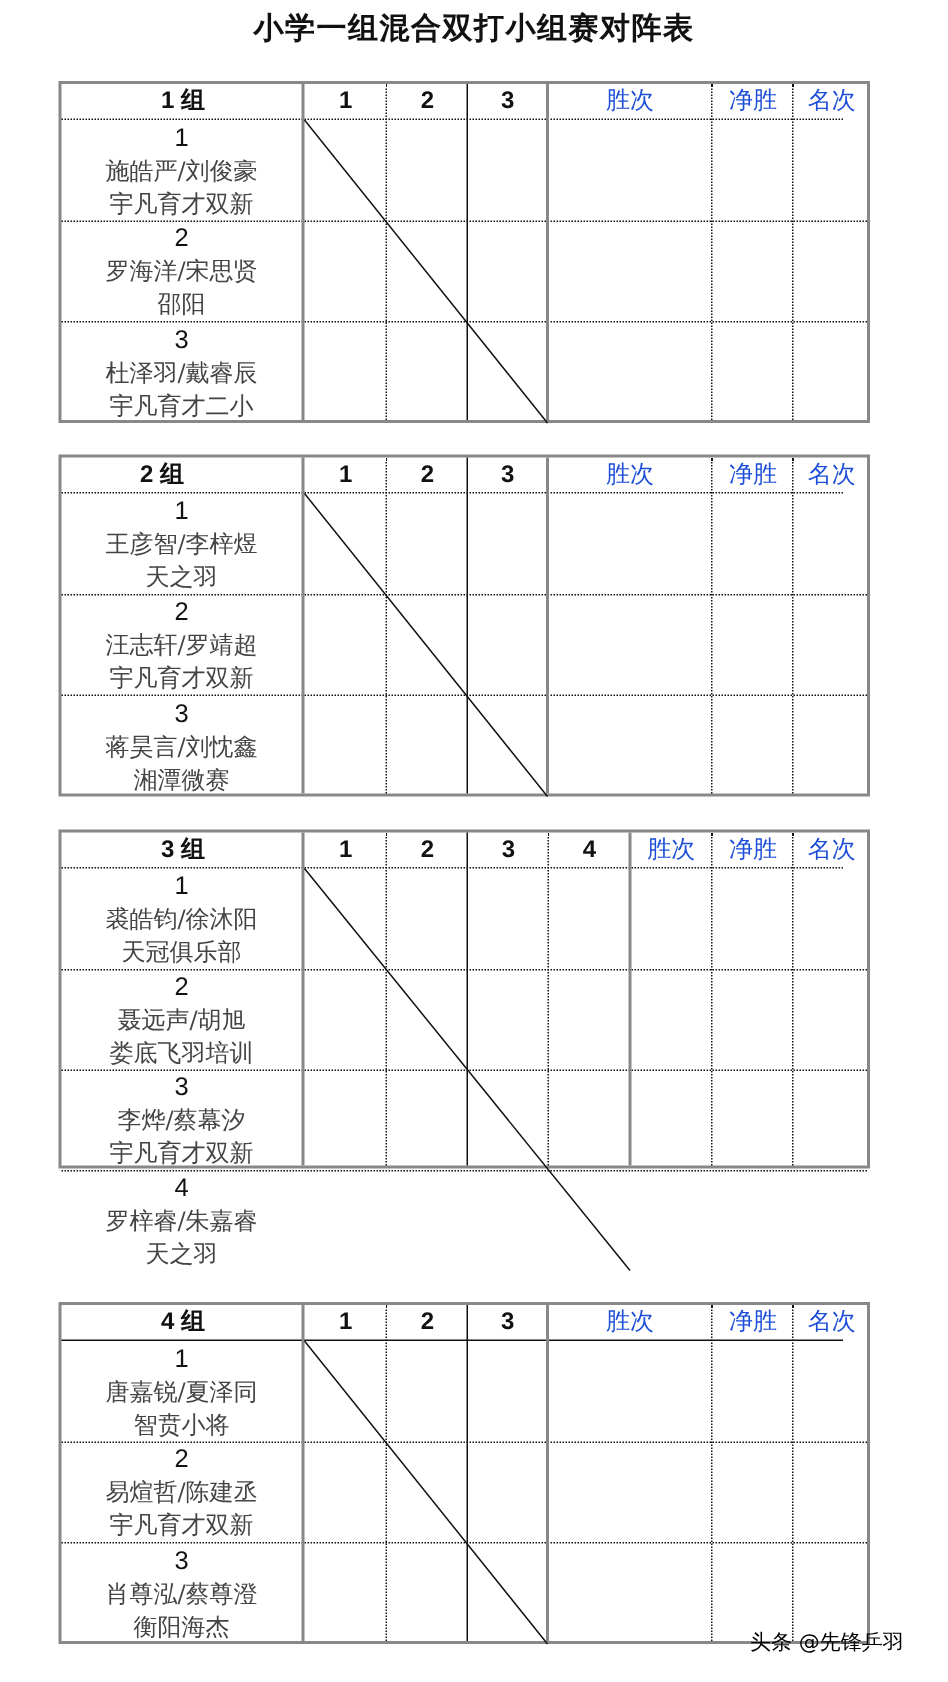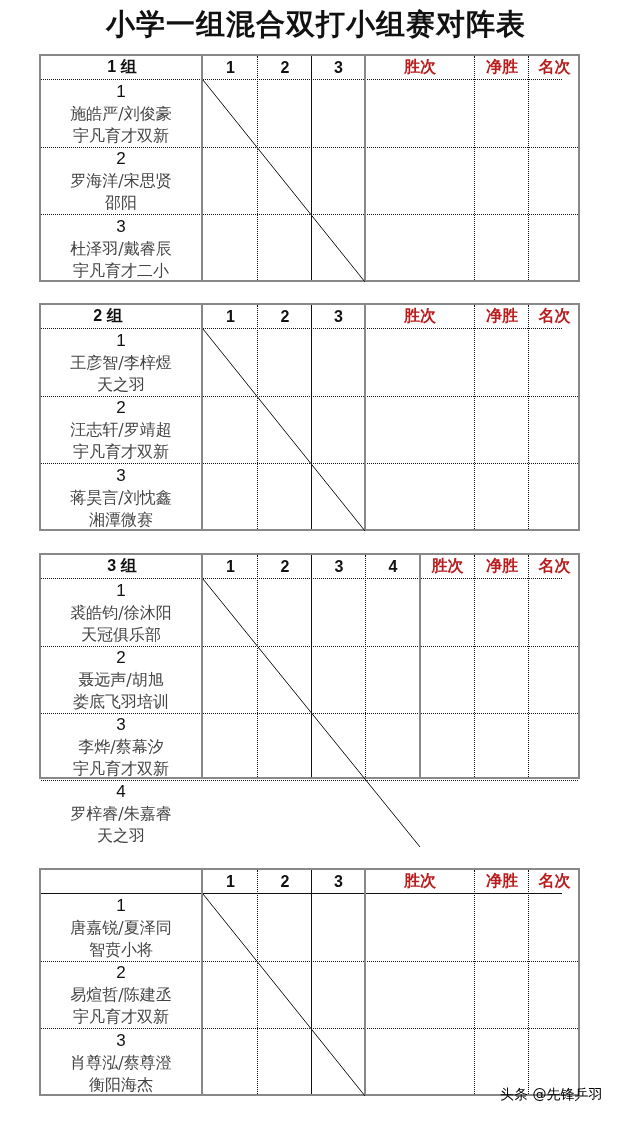--- a/index.html
+++ b/index.html
@@ -1,24 +1,24 @@
 <!DOCTYPE html>
 <html><head>
 <meta charset="utf-8">
 <style>
   html, body { margin:0; padding:0; background:#ffffff; }
   body { width:632px; height:1121px; position:relative; overflow:hidden; font-family:"DejaVu Serif", serif; color:#222; }
-  .title { position:absolute; left:0; top:5px; width:632px; text-align:center; font-family:"DejaVu Serif", serif; font-weight:bold; font-size:29px; letter-spacing:1px; color:#111; }
+  .title { position:absolute; left:0; top:5px; width:632px; text-align:center; font-family:"DejaVu Serif", serif; font-weight:bold; font-size:20px; letter-spacing:1px; color:#111; }
   .tbl { position:absolute; left:39px; width:541px; border:2px solid #888; box-sizing:border-box; }
   .hdr { position:absolute; left:0; top:0; right:16px; height:24px; border-bottom:1px dotted #111; box-sizing:border-box; }
   .hdr.solid { border-bottom:1px solid #111; }
   .cell { position:absolute; top:0; bottom:0; box-sizing:border-box; display:flex; align-items:center; justify-content:center; }
   .hcell { font-size:16px; font-weight:bold; }
   .num { font-family:"Liberation Sans", sans-serif; font-weight:bold; font-size:16px; color:#111; }
-  .cn { font-family:"DejaVu Serif", serif; font-weight:bold; font-size:16px; color:#b91c1c; }
+  .cn { font-family:"DejaVu Serif", serif; font-weight:normal; font-size:16px; color:#1d4ed8; }
   .row { position:absolute; left:0; right:0; box-sizing:border-box; border-bottom:1px dotted #111; }
   .row.last { border-bottom:none; }
   .team { position:absolute; left:0; top:0; bottom:0; width:160px; display:flex; flex-direction:column; align-items:center; justify-content:center; line-height:22px; }
   .team .tn { font-family:"Liberation Sans", sans-serif; font-size:17px; color:#111; }
   .team .tp { font-family:"DejaVu Serif", serif; font-size:16px; color:#444; }
   .vl { position:absolute; top:0; bottom:0; width:0; }
   .v-dot { border-left:1px dotted #111; }
   .v-solid { border-left:1px solid #111; }
   .v-gray { border-left:2px solid #888; }
   svg.diag { position:absolute; left:0; top:0; pointer-events:none; }
@@ -203,20 +203,23 @@
   <div class="vl v-gray" style="left:378px;"></div>
   <div class="vl v-dot" style="left:433px;"></div>
   <div class="vl v-dot" style="left:487px;"></div>
   <svg class="diag" width="541" height="294">
       <line x1="162" y1="24" x2="379" y2="292" stroke="#111" stroke-width="1"></line>
     </svg>
 </div>
 
 <div class="tbl" style="top:868px;height:228px;">
   <div class="hdr solid">
+    <div class="cell hcell" style="left:0;width:162px;">
+        <span class="num">4 组</span>
+      </div>
     <div class="cell" style="left:162px;width:55px;">
         <span class="num">1</span>
       </div>
     <div class="cell" style="left:217px;width:54px;">
         <span class="num">2</span>
       </div>
     <div class="cell" style="left:271px;width:53px;">
         <span class="num">3</span>
       </div>
     <div class="cell" style="left:324px;width:110px;">

